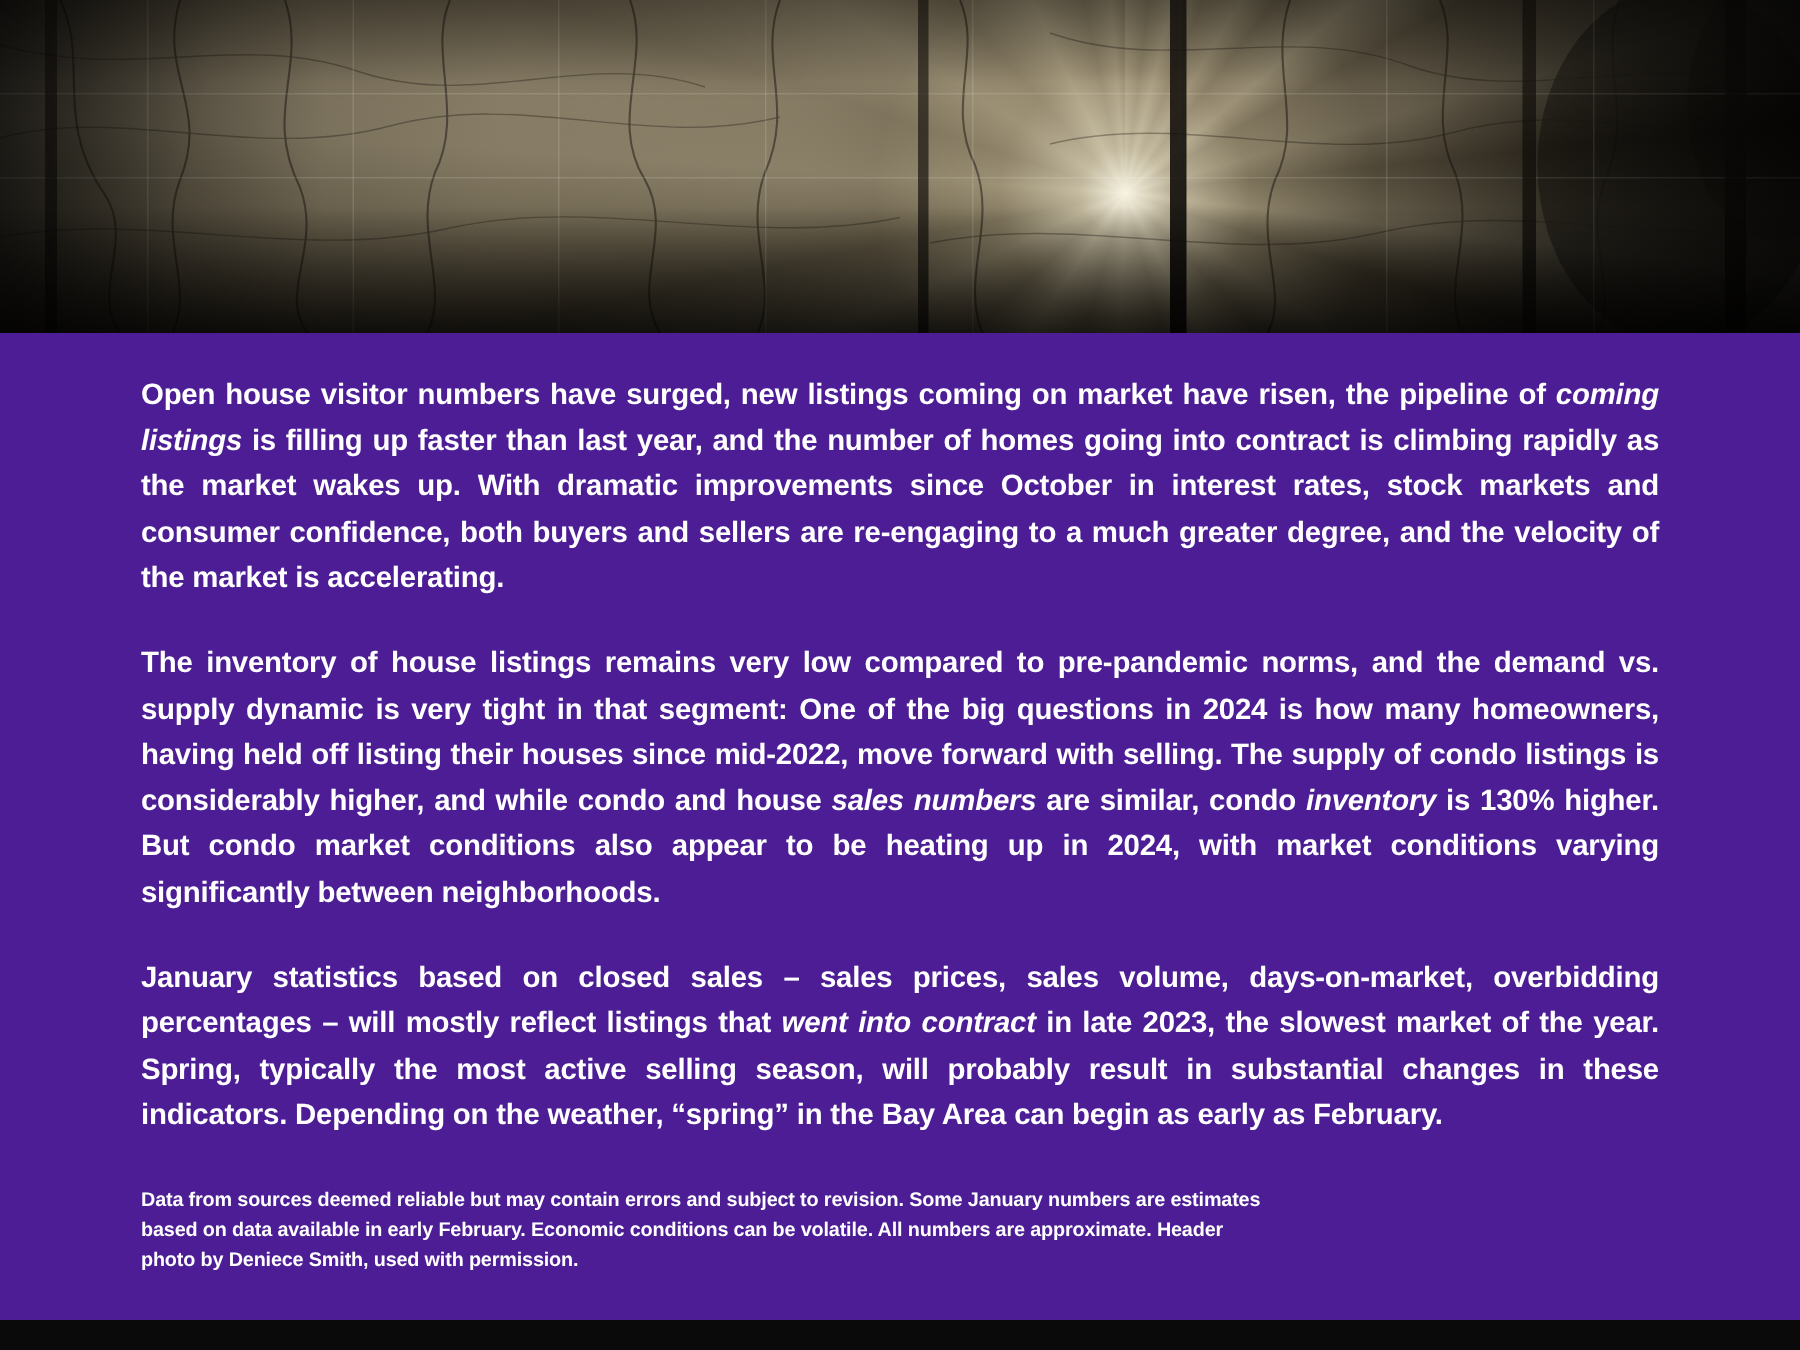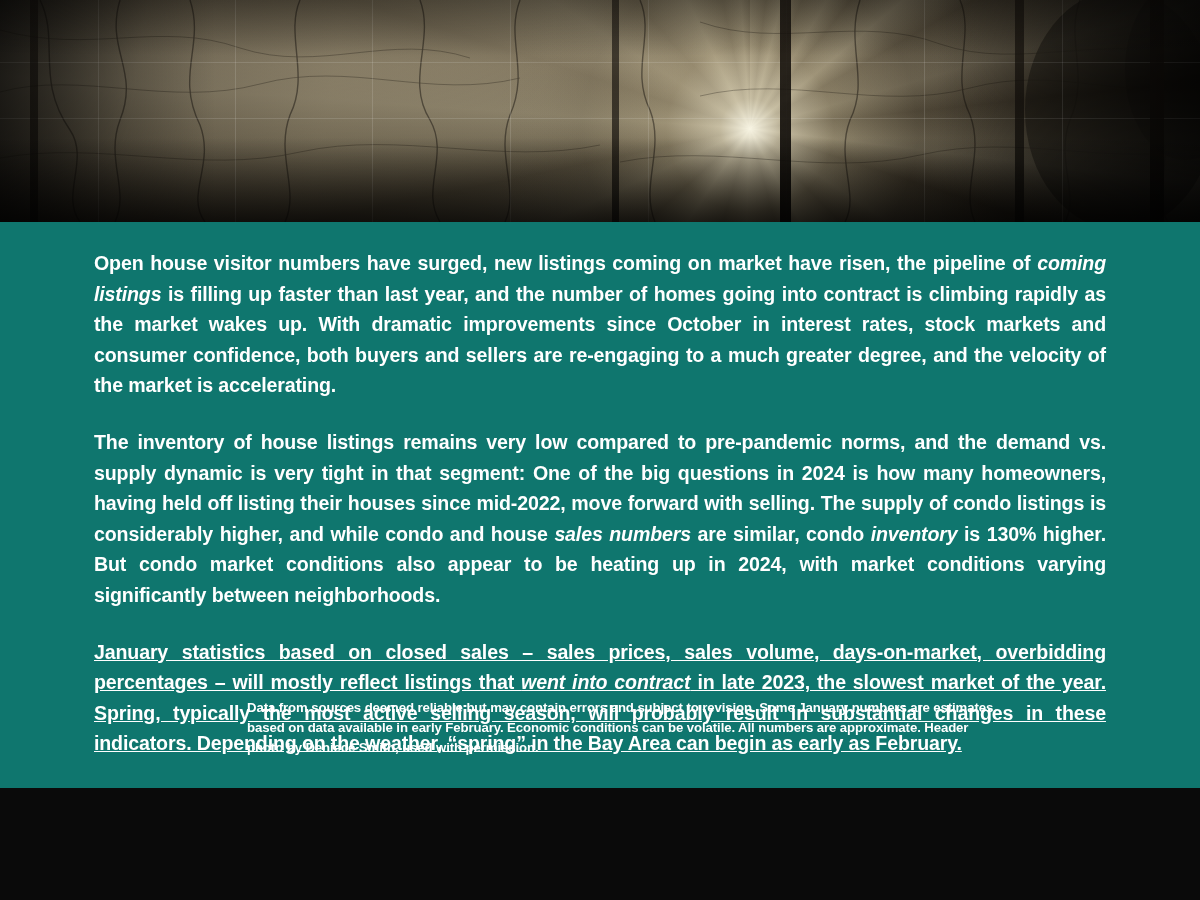--- a/index.html
+++ b/index.html
@@ -9,22 +9,22 @@
   }
   body {
     width: 1200px;
     height: 900px;
     overflow: hidden;
     font-family: "Liberation Sans", sans-serif;
   }
   .page {
     position: relative;
     width: 1200px;
-    height: 788px;
-    background: #0f766e;
+    height: 880px;
+    background: #4c1d95;
     box-sizing: border-box;
     padding: 0 0 0 0;
   }
 
   
   .hero {
     position: relative;
     width: 1200px;
     height: 222px;
     overflow: hidden;
@@ -100,32 +100,32 @@
   .para {
     color: #ffffff;
     font-size: 19.6px;
     line-height: 30.6px;
     font-weight: bold;
     text-align: justify;
     text-justify: inter-word;
     margin: 0 0 26px 0;
     letter-spacing: -0.15px;
   }
-  .para:last-child { margin-bottom: 0; text-decoration: underline; }
+  .para:last-child { margin-bottom: 0; }
   .para em { font-style: italic; }
 
   
   .footer {
     position: absolute;
     left: 94px;
     right: 40px;
     bottom: 30px;
     display: flex;
     align-items: flex-end;
-    justify-content: center;
+    justify-content: flex-start;
   }
   .disclaimer {
     color: #ffffff;
     font-size: 13.2px;
     line-height: 20px;
     font-weight: bold;
     max-width: 760px;
     letter-spacing: -0.1px;
   }
   .brand {

